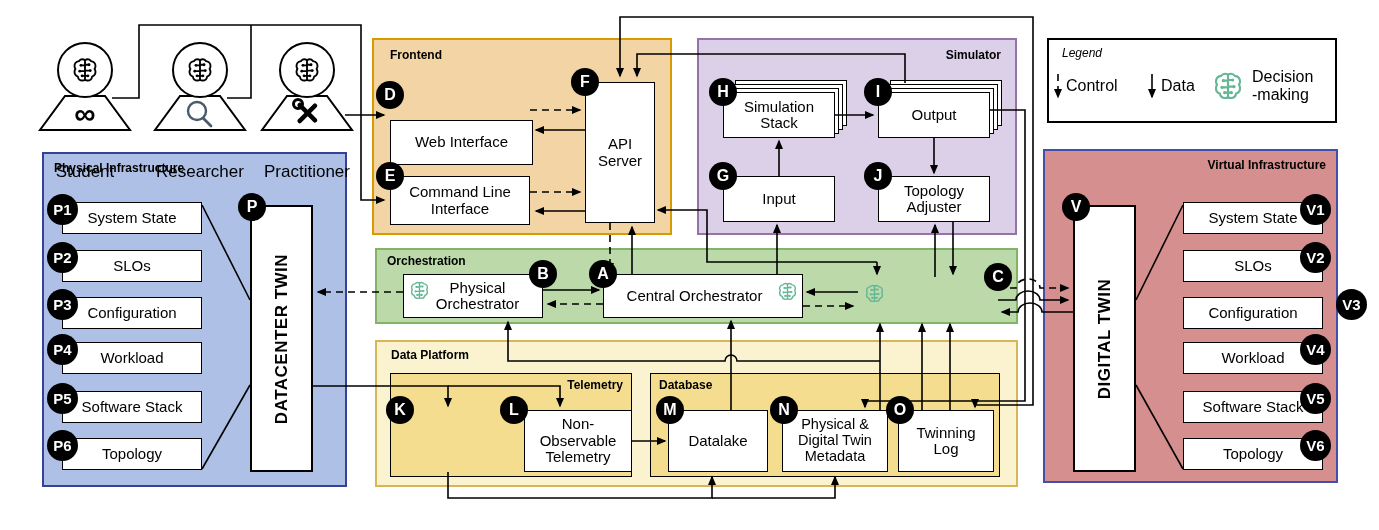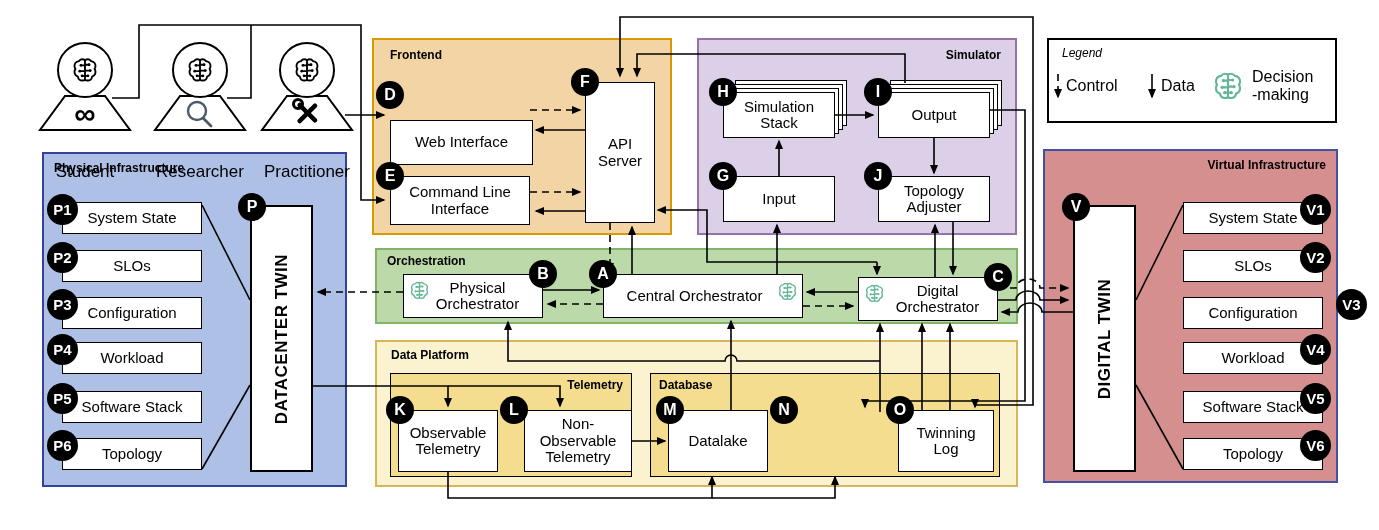--- a/index.html
+++ b/index.html
@@ -259,36 +259,33 @@
       </svg></div>
 
   <div class="node overlay" style="left:603px;top:274px;width:200px;height:44px;padding-right:20px;">
       <span>Central Orchestrator</span>
     </div>
   <div class="brain" style="left:777px;top:281px;">
     <svg width="21" height="21" viewBox="0 0 24 24">
         <use href="#brainsym"></use>
       </svg></div>
 
-  <div class="node overlay" style="left:858px;top:277px;width:140px;height:44px;padding-left:22px;">
-      <span>Digital Orchestrator</span>
-    </div>
   <div class="brain" style="left:864px;top:283px;">
     <svg width="21" height="21" viewBox="0 0 24 24">
         <use href="#brainsym"></use>
       </svg></div>
 
-  <div class="node overlay" style="left:398px;top:410px;width:100px;height:62px;">
-      <span>Observable Telemetry</span>
-    </div>
   <div class="node overlay" style="left:512px;top:410px;width:108px;height:62px;margin-left:12px;">
       <span>Non-Observable Telemetry</span>
     </div>
   <div class="node overlay" style="left:668px;top:410px;width:100px;height:62px;">
       <span>Datalake</span>
+    </div>
+  <div class="node overlay" style="left:782px;top:410px;width:106px;height:62px;font-size:14.5px;">
+      <span>Physical &amp; Digital Twin Metadata</span>
     </div>
   <div class="node overlay" style="left:898px;top:410px;width:96px;height:62px;">
       <span>Twinning Log</span>
     </div>
 
   <div class="node overlay" style="left:62px;top:202px;width:140px;height:32px;">
       <span>System State</span>
     </div>
   <div class="node overlay" style="left:62px;top:250px;width:140px;height:32px;">
       <span>SLOs</span>

